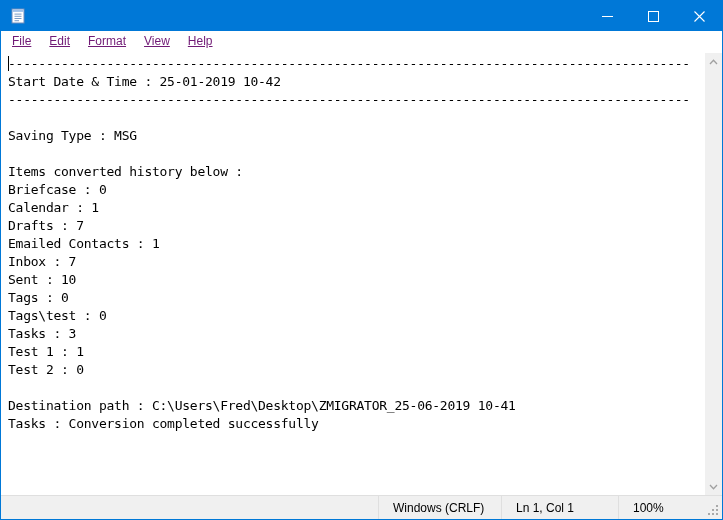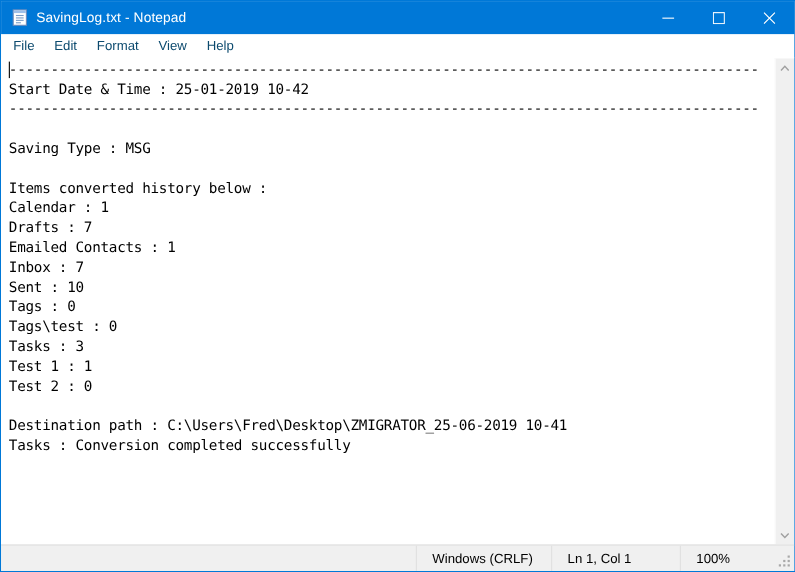--- a/index.html
+++ b/index.html
@@ -74,25 +74,26 @@
     min-height: 21px;
     background: #ffffff;
     display: flex;
     align-items: center;
     padding-left: 2px;
     border-bottom: 0px;
     user-select: none;
   }
   .menu-item {
     font-size: 12px;
-    color: #0c4a6e;
+    color: #701a75;
     padding: 2px 9px 3px 9px;
     line-height: 15px;
     cursor: default;
     white-space: nowrap;
+    text-decoration: underline;
   }
 
   
   .editor-wrap {
     flex: 1 1 auto;
     position: relative;
     background: #ffffff;
     border-top: 1px solid #ffffff;
     display: flex;
     overflow: hidden;
@@ -195,21 +196,20 @@
     <span class="title-icon">
       <svg width="16" height="16" viewBox="0 0 16 16">
         <rect x="2" y="1" width="12" height="14" fill="#ffffff" stroke="#6a8bbd" stroke-width="1"></rect>
         <rect x="2.5" y="1.5" width="11" height="2.4" fill="#9fc0e8"></rect>
         <rect x="4.5" y="5.6" width="7" height="1" fill="#7a9cc6"></rect>
         <rect x="4.5" y="7.8" width="7" height="1" fill="#7a9cc6"></rect>
         <rect x="4.5" y="10" width="7" height="1" fill="#7a9cc6"></rect>
         <rect x="4.5" y="12.2" width="4.5" height="1" fill="#7a9cc6"></rect>
       </svg>
     </span>
-    <span class="title-text">SavingLog.txt - Notepad</span>
 
     <div class="caption-buttons">
       <div class="caption-btn minimize" title="Minimize">
         <svg width="11" height="11" viewBox="0 0 11 11">
           <rect x="0" y="5" width="11" height="1" fill="#ffffff"></rect>
         </svg>
       </div>
       <div class="caption-btn maximize" title="Maximize">
         <svg width="11" height="11" viewBox="0 0 11 11">
           <rect x="0.5" y="0.5" width="10" height="10" fill="none" stroke="#ffffff" stroke-width="1"></rect>
@@ -234,20 +234,21 @@
   <div class="editor-wrap">
     <div class="textarea" id="textarea">
       <div class="caret"></div>
     <div class="doc-line">------------------------------------------------------------------------------------------</div>
         <div class="doc-line">Start Date &amp; Time : 25-01-2019 10-42</div>
         <div class="doc-line">------------------------------------------------------------------------------------------</div>
         <div class="doc-line">&nbsp;</div>
         <div class="doc-line">Saving Type : MSG</div>
         <div class="doc-line">&nbsp;</div>
         <div class="doc-line">Items converted history below :</div>
+        <div class="doc-line">Briefcase : 0</div>
         <div class="doc-line">Calendar : 1</div>
         <div class="doc-line">Drafts : 7</div>
         <div class="doc-line">Emailed Contacts : 1</div>
         <div class="doc-line">Inbox : 7</div>
         <div class="doc-line">Sent : 10</div>
         <div class="doc-line">Tags : 0</div>
         <div class="doc-line">Tags\test : 0</div>
         <div class="doc-line">Tasks : 3</div>
         <div class="doc-line">Test 1 : 1</div>
         <div class="doc-line">Test 2 : 0</div>

